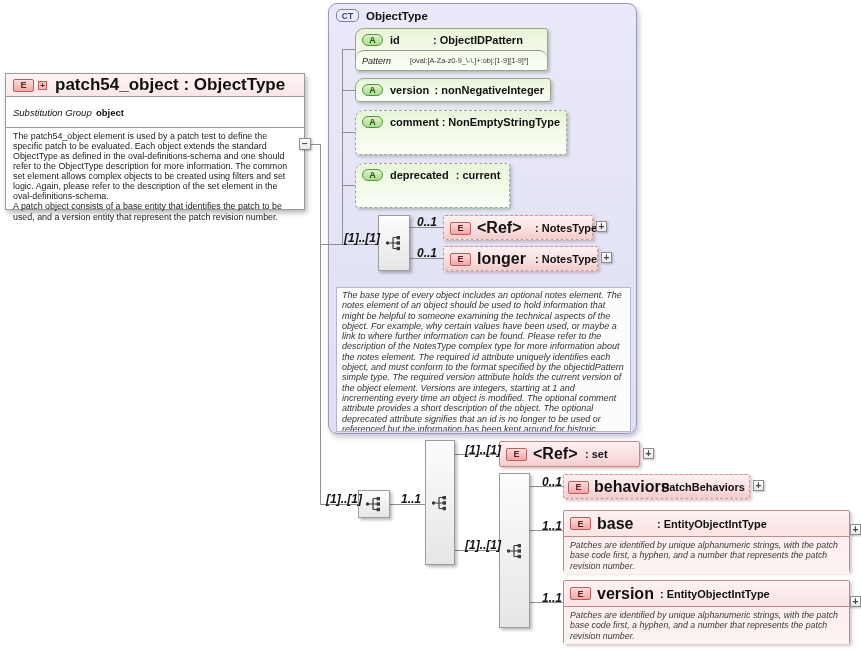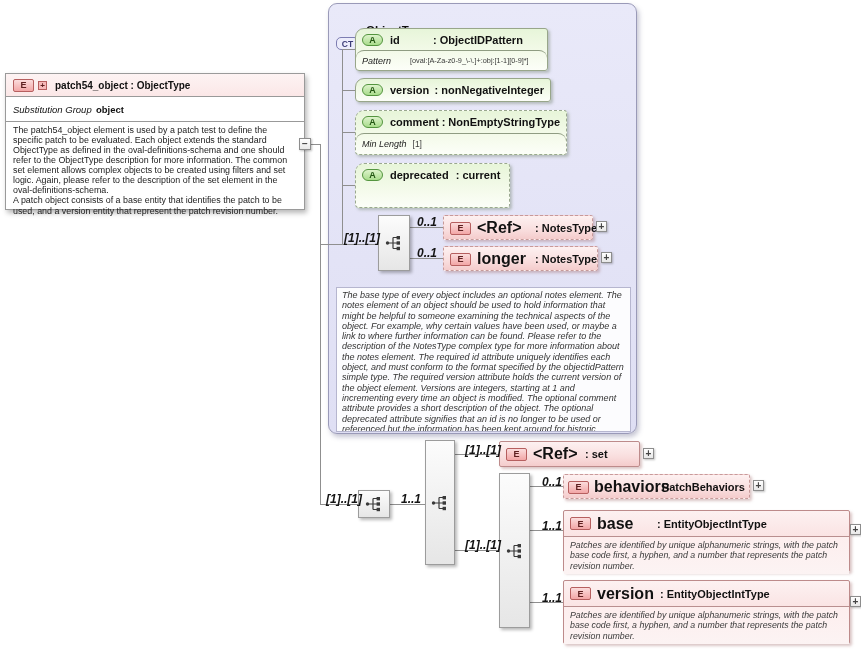--- a/index.html
+++ b/index.html
@@ -17,21 +17,21 @@
   .ct-box {
     position:absolute; left:328px; top:3px; width:309px; height:431px;
     background:linear-gradient(180deg,#e9e9f9 0%, #dfdff4 100%);
     border:1px solid #9a9ab8; border-radius:9px;
     box-shadow:2px 3px 5px rgba(90,90,130,.35);
   }
   .ct-header { display:flex; align-items:center; gap:7px; padding:5px 7px; }
   .ct-badge {
     width:23px; height:13px; border:1px solid #7d7db2; border-radius:5px;
     background:#ececfb; color:#3c3c78; font-size:8.5px; font-weight:bold;
-    display:flex; align-items:center; justify-content:center;margin-top:28px;
+    display:flex; align-items:center; justify-content:center;
   }
   .ct-title { font-weight:bold; font-size:11.5px; color:#0f0f0f; }
 
   
   .abox {
     position:absolute;
     background:linear-gradient(180deg,#e7f5d9 0%, #f3fae9 55%, #fcfef8 100%);
     border:1px solid #98a68a; border-radius:9px 3px 3px 4px;
     box-shadow:2px 2px 3px rgba(90,110,80,.35);
   }
@@ -81,28 +81,28 @@
   
   .gelem {
     position:absolute; left:5px; top:73px; width:300px; height:137px;
     background:#ffffff; border:1px solid #9a9a9a;
     box-shadow:2px 3px 5px rgba(0,0,0,.28);
   }
   .gelem-header {
     display:flex; align-items:center; gap:8px; padding:0 7px; height:22px;
     background:linear-gradient(180deg,#fdf3f3 0%, #fbe7e7 100%);
   }
-  .gelem-title { font-weight:bold; font-size:10px; }
+  .gelem-title { font-weight:bold; font-size:17px; }
   .mini-plus {
     width:9px; height:9px; margin-left:-4px; border:1px solid #b65f5f;
     background:#f6baba; color:#5d2020; font-size:8px; line-height:7px;
     font-weight:bold; text-align:center;
   }
   .subst {
-    display:flex; align-items:center; padding:0 7px; height:26px;
+    display:flex; align-items:center; padding:0 7px; height:32px;
     border-top:1px solid #999; border-bottom:1px solid #999; font-size:9.5px;
     background:#fff;
   }
   .subst-label { font-style:italic; min-width:83px; }
   .subst-value { font-weight:bold; }
   .gdoc {
     padding:3px 7px; font-size:8.9px; line-height:1.13;
     color:#222; white-space:pre-line;
   }
 
@@ -182,41 +182,37 @@
   <button class="minusbtn" style="left:299px; top:138px;">−</button>
 
   <div class="abox" style="left:355px; top:28px; width:193px; height:43px;">
     <div class="ahdr">
       <span class="a-badge">A</span>
       <span class="aname">id</span>
       <span class="atype">: ObjectIDPattern</span>
     </div>
     <div class="facet">
       <span class="facet-label">Pattern</span>
-      <span class="facet-value">[oval:[A-Za-z0-9_\-\.]+:obj:[1-1][0-9]*]</span>
+      <span class="facet-value">[oval:[A-Za-z0-9_\-\.]+:obj:[1-9][1-9]*]</span>
     </div>
   </div>
 
   <div class="abox single" style="left:355px; top:78px; width:196px; height:24px;">
     <div class="ahdr">
       <span class="a-badge">A</span>
       <span class="aname">version</span>
       <span class="atype">: nonNegativeInteger</span>
     </div>
   </div>
 
   <div class="abox optional" style="left:355px; top:110px; width:212px; height:45px;">
     <div class="ahdr" style="height:22px;">
       <span class="a-badge">A</span>
       <span class="aname">comment</span>
       <span class="atype">: NonEmptyStringType</span>
-    </div>
-    <div class="facet">
-      <span class="facet-label">Min Length</span>
-      <span class="facet-value" style="font-size:8.5px;">[1]</span>
     </div>
   </div>
 
   <div class="abox optional" style="left:355px; top:163px; width:155px; height:45px;">
     <div class="ahdr" style="height:22px;">
       <span class="a-badge">A</span>
       <span class="aname">deprecated</span>
       <span class="atype">: current</span>
     </div>
   </div>

